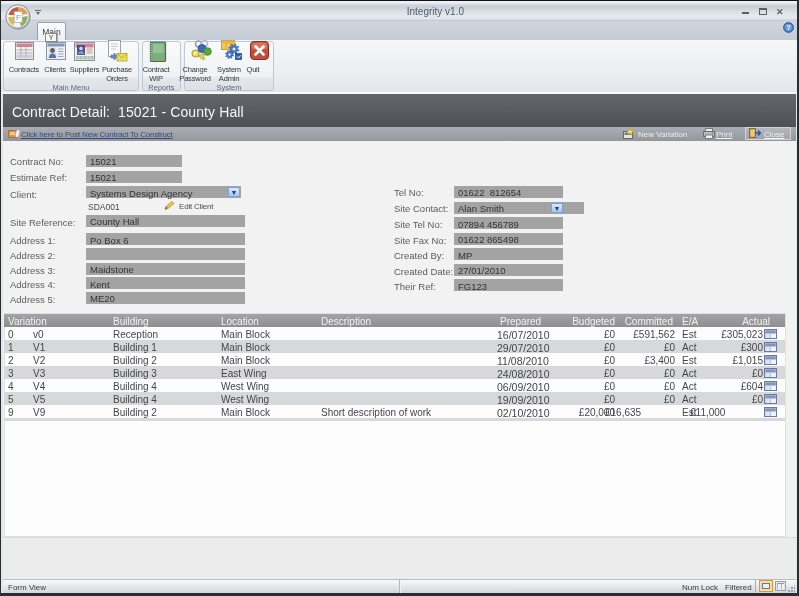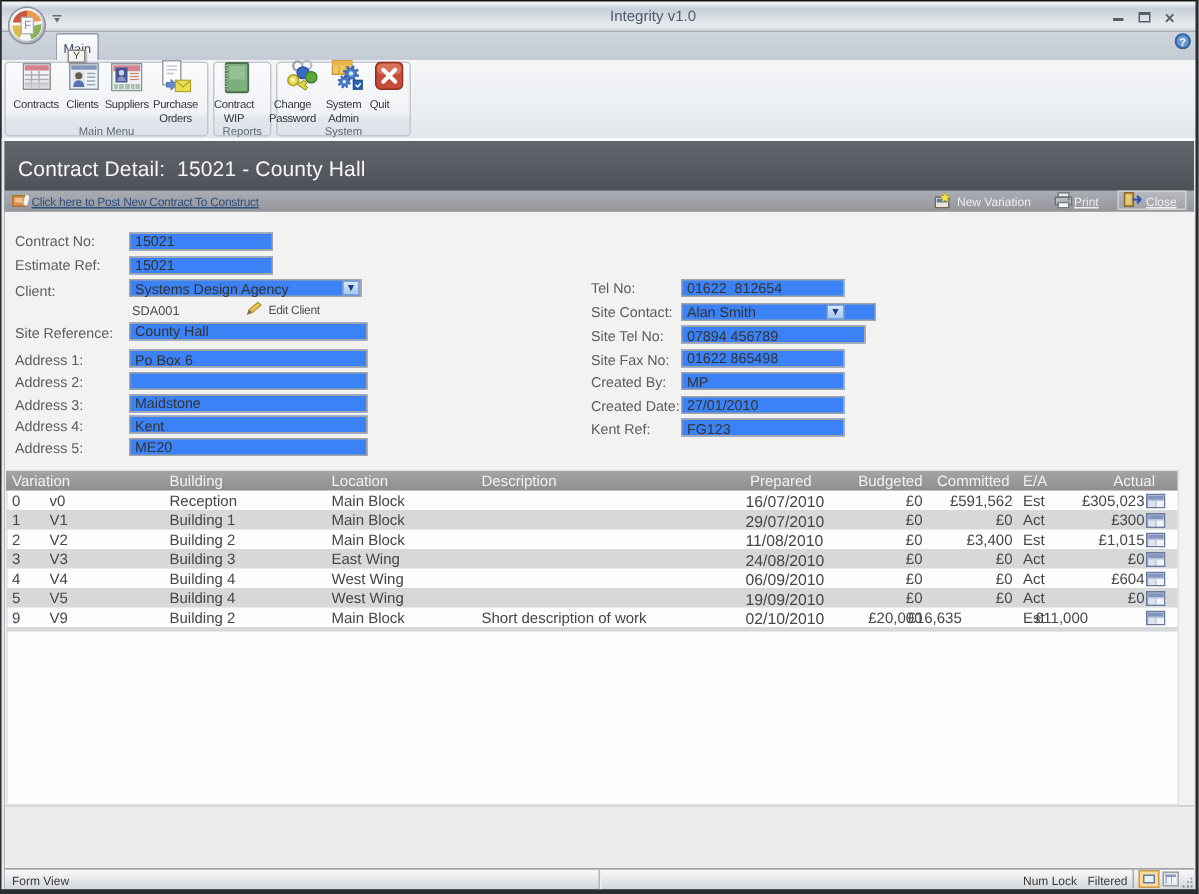--- a/index.html
+++ b/index.html
@@ -1,20 +1,20 @@
 <!DOCTYPE html>
 <html><head>
 <meta charset="utf-8">
 <style>
 *{margin:0;padding:0;box-sizing:border-box}
 html,body{width:799px;height:596px;overflow:hidden}
 body{position:relative;font-family:"Liberation Sans",sans-serif;background:#23262a}
 .abs{position:absolute}
 .lbl{position:absolute;font-size:9.5px;color:#5c5c5c;white-space:nowrap}
-.inp{position:absolute;background:#3b82f6;border:1px solid #a4a4a4;font-size:9.5px;color:#333;line-height:9.5px;padding:1.5px 0 0 3px;white-space:nowrap}
+.inp{position:absolute;background:#a3a3a3;border:1px solid #a4a4a4;font-size:9.5px;color:#333;line-height:9.5px;padding:1.5px 0 0 3px;white-space:nowrap}
 .rlbl{position:absolute;font-size:9.5px;color:#5c5c5c;white-space:nowrap}
 .cell{position:absolute;font-size:10px;color:#46464a;white-space:nowrap}
 .hcell{position:absolute;font-size:10px;color:#f2f2f4;white-space:nowrap}
 .rbl{position:absolute;top:64.5px;text-align:center;font-size:7.5px;letter-spacing:-0.2px;color:#33373c;line-height:9.5px}
 </style>
 </head>
 <body>
 
 <div class="abs" style="left:0;top:0;width:799px;height:1px;background:#111"></div>
 <div class="abs" style="left:1px;top:1px;width:797px;height:20px;background:linear-gradient(#f3f5f8 0%,#e4e9ee 12%,#d2d8e1 18%,#c9d0da 25%,#ccd3dc 35%,#d8dde4 50%,#e2e6eb 65%,#e5e9ed 85%,#d8dde3 93%,#c3c9d2 97%,#ced4db 100%)"></div>
@@ -267,26 +267,26 @@
 <div class="inp" style="left:86px;top:262.5px;width:159px;height:12px">Maidstone</div>
 <div class="inp" style="left:86px;top:277px;width:159px;height:12px">Kent</div>
 <div class="inp" style="left:86px;top:291.5px;width:159px;height:12px">ME20</div>
 
 <div class="rlbl" style="left:394px;top:187px">Tel No:</div>
 <div class="rlbl" style="left:394px;top:203px">Site Contact:</div>
 <div class="rlbl" style="left:394px;top:219px">Site Tel No:</div>
 <div class="rlbl" style="left:394px;top:234.5px">Site Fax No:</div>
 <div class="rlbl" style="left:394px;top:250px">Created By:</div>
 <div class="rlbl" style="left:394px;top:265.5px">Created Date:</div>
-<div class="rlbl" style="left:394px;top:281px">Kent Ref:</div>
+<div class="rlbl" style="left:394px;top:281px">Their Ref:</div>
 
 <div class="inp" style="left:454px;top:185.5px;width:109px;height:12px">01622&nbsp; 812654</div>
 <div class="inp" style="left:454px;top:201.5px;width:130px;height:12px">Alan Smith</div>
 <div class="abs" style="left:551px;top:202.5px;width:12px;height:10px;background:linear-gradient(#d8e7fa,#a8c6ee);border:1px solid #7aa2d6;font-size:7px;color:#17407e;text-align:center;line-height:9px">▼</div>
-<div class="inp" style="left:454px;top:217px;width:123px;height:12px">07894 456789</div>
+<div class="inp" style="left:454px;top:217px;width:109px;height:12px">07894 456789</div>
 <div class="inp" style="left:454px;top:232.5px;width:109px;height:12px">01622 865498</div>
 <div class="inp" style="left:454px;top:248px;width:109px;height:12px">MP</div>
 <div class="inp" style="left:454px;top:263.5px;width:109px;height:12px">27/01/2010</div>
 <div class="inp" style="left:454px;top:279px;width:109px;height:12px">FG123</div>
 
 <div class="abs" style="left:4px;top:313px;width:782px;height:224px;background:#fdfdfd;border:1px solid #e0e0e0"></div>
 <div class="abs" id="thead" style="left:4px;top:314px;width:781px;height:13px;background:linear-gradient(#a4a4a6,#8e8e90)"></div>
 <div class="hcell" style="left:8px;top:315.5px">Variation</div>
 <div class="hcell" style="left:113px;top:315.5px">Building</div>
 <div class="hcell" style="left:221px;top:315.5px">Location</div>

